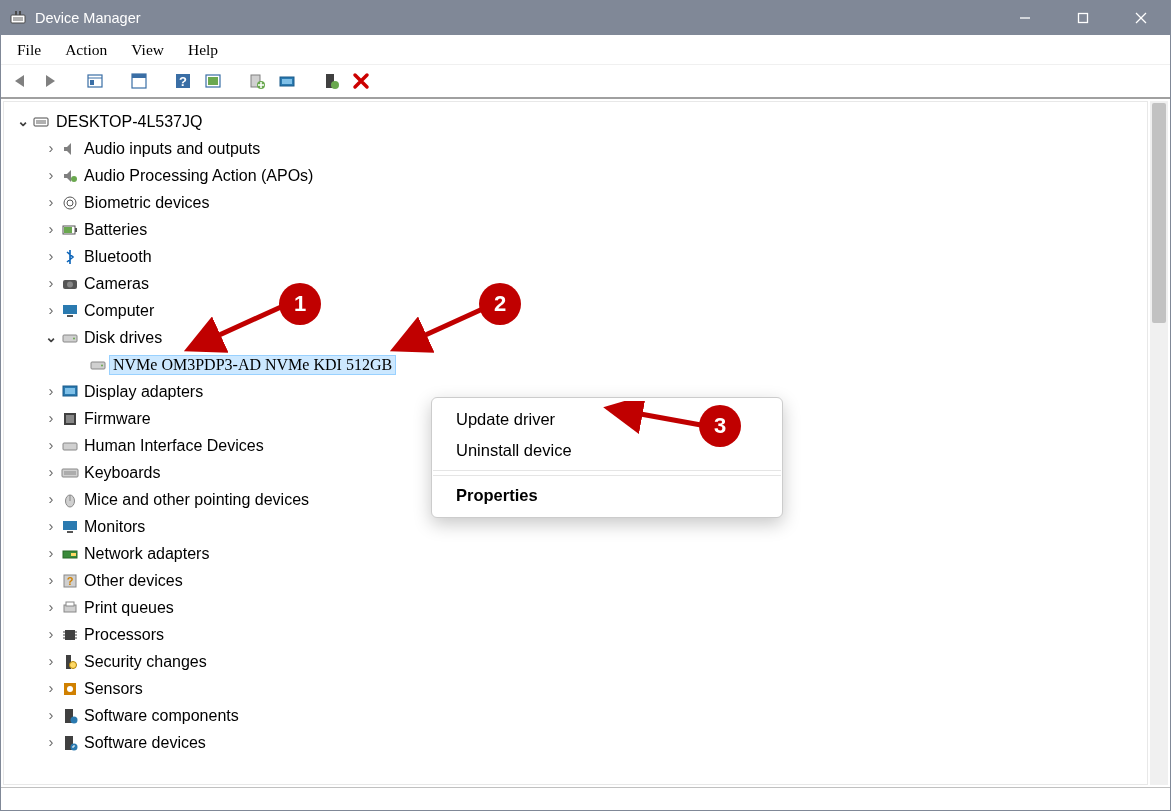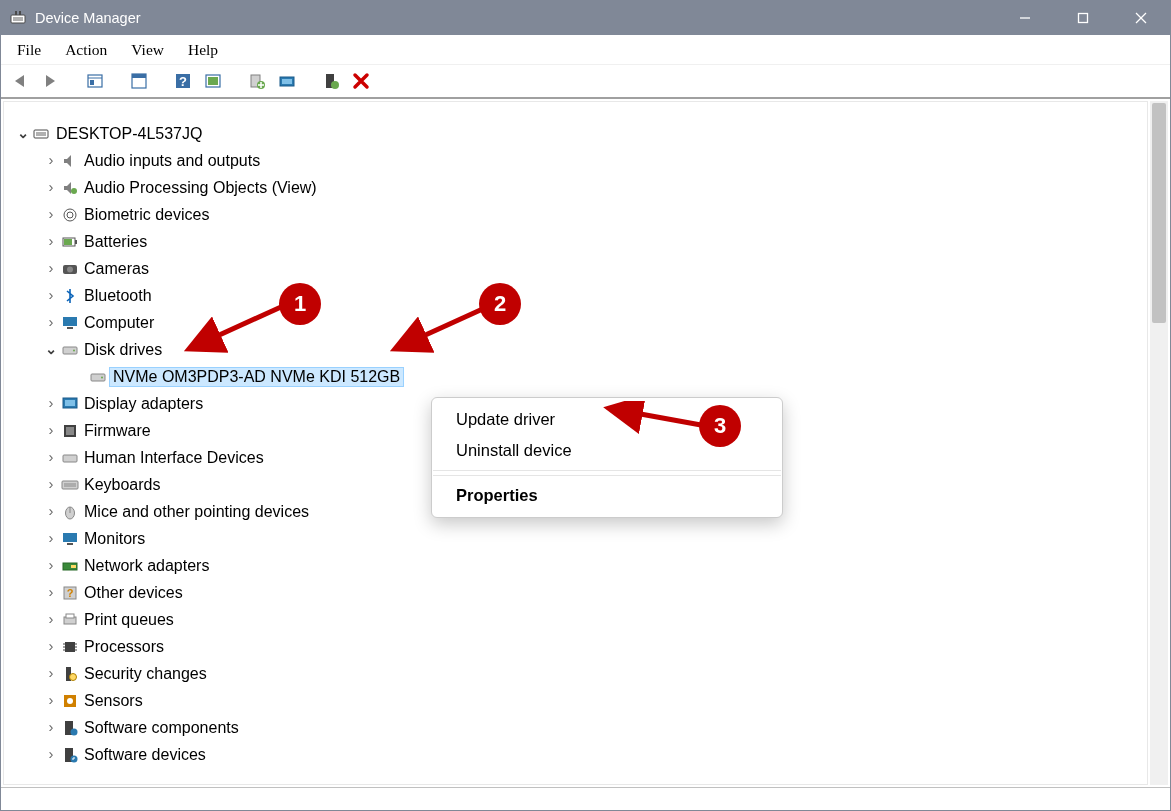--- a/index.html
+++ b/index.html
@@ -17,34 +17,34 @@
   .menubar { height: 30px; background: #fff; display: flex; align-items: center; padding: 0 4px; border-bottom: 1px solid #f0f0f0;}
   .menubar .menu-item { padding: 4px 12px; font-size: 15.5px; font-family: Liberation Serif, serif; }
   
   
   .toolbar { height: 34px; background: #fff; display: flex; align-items: center; padding: 0 6px; border-bottom: 2px solid #a0a0a0; gap:2px;}
   .tbtn { width: 28px; height: 28px; display:flex; align-items:center; justify-content:center; }
   .tsep { width: 8px; height: 24px; margin: 0 2px; }
   
   
   .content { flex: 1; display: flex; overflow: hidden; border-bottom:1px solid #c0c0c0;}
-  .tree { flex: 1; overflow: hidden; padding: 18px 2px 6px 6px; background:#fff; border:1px solid #e8e8e8; margin:2px;}
+  .tree { flex: 1; overflow: hidden; padding: 6px 2px 6px 6px; background:#fff; border:1px solid #e8e8e8; margin:2px;}
   .scroll { width: 18px; background: #f0f0f0; position:relative; margin:2px 2px 2px 0;}
   .scroll .thumb { position:absolute; left:2px; right:2px; top:2px; height:220px; background:#c2c2c2; border-radius:2px;}
   .statusbar { height: 22px; background:#fff;}
   
   .row { display:flex; align-items:center; height:27px; white-space:nowrap; }
   .row .chev { width:14px; display:flex; justify-content:center; color:#6a6a6a; font-size:11px; transform: translateY(-1px);}
   .row .chev.open::before { content:"⌄"; font-size:14px; font-weight:bold; color:#404040;}
   .row .chev.closed::before { content:"›"; font-size:15px; color:#6a6a6a;}
   .row .icon { width:20px; height:20px; margin: 0 4px 0 2px; display:flex; align-items:center; justify-content:center;}
   .row .label { font-size:16px; }
   .lvl0 { padding-left: 6px; }
   .lvl1 { padding-left: 34px; }
-  .lvl2 { padding-left: 62px; }
+  .lvl2 { padding-left: 62px; font-family: Liberation Serif, serif; }
   .row.selected .label { background:#cce8ff; border:1px solid #99d1ff; padding:0 3px; margin-left:-3px;}
   
   
   .context-menu { position:absolute; width:352px; background:#fff; border:1px solid #ccc; border-radius:6px; box-shadow: 0 6px 18px rgba(0,0,0,0.22); padding: 6px 0; z-index:50;}
   .context-menu .citem { padding: 6px 24px; font-size:16.5px; }
   .context-menu .citem.default { font-weight:600; }
   .context-menu .csep { height:1px; background:#e5e5e5; margin:4px 1px; }
   
   
   .badge { position:absolute; width:42px; height:42px; border-radius:50%; background:#c00000; color:#fff; display:flex; align-items:center; justify-content:center; font-size:22px; font-weight:700; z-index:60;}
@@ -183,21 +183,21 @@
     <span class="label">Audio inputs and outputs</span>
   </div>
           <div class="row lvl1">
     <span class="chev closed"></span>
     <span class="icon">
               <svg width="18" height="18">
                 <path d="M3 7 h3 l4 -4 v12 l-4 -4 h-3 z" fill="#808080"></path>
                 <circle cx="13" cy="12" r="3" fill="#6aa84f"></circle>
               </svg>
             </span>
-    <span class="label">Audio Processing Objects (View)</span>
+    <span class="label">Audio Processing Action (APOs)</span>
   </div>
           <div class="row lvl1">
     <span class="chev closed"></span>
     <span class="icon">
               <svg width="18" height="18">
                 <circle cx="9" cy="9" r="6" fill="none" stroke="#555" stroke-width="1"></circle>
                 <circle cx="9" cy="9" r="3" fill="none" stroke="#555" stroke-width="1"></circle>
               </svg>
             </span>
     <span class="label">Biometric devices</span>
@@ -210,34 +210,34 @@
                 <rect x="14" y="7" width="2" height="4" fill="#555"></rect>
                 <rect x="3" y="6" width="8" height="6" fill="#6aa84f"></rect>
               </svg>
             </span>
     <span class="label">Batteries</span>
   </div>
           <div class="row lvl1">
     <span class="chev closed"></span>
     <span class="icon">
               <svg width="18" height="18">
+                <path d="M6 4 l6 5 -6 5 M6 14 l6 -5 -6 -5 M9 2 v14" stroke="#0a63b8" stroke-width="1.6" fill="none"></path>
+              </svg>
+            </span>
+    <span class="label">Bluetooth</span>
+  </div>
+          <div class="row lvl1">
+    <span class="chev closed"></span>
+    <span class="icon">
+              <svg width="18" height="18">
                 <rect x="2" y="5" width="14" height="9" rx="2" fill="#555"></rect>
                 <circle cx="9" cy="9.5" r="3" fill="#888"></circle>
               </svg>
             </span>
     <span class="label">Cameras</span>
-  </div>
-          <div class="row lvl1">
-    <span class="chev closed"></span>
-    <span class="icon">
-              <svg width="18" height="18">
-                <path d="M6 4 l6 5 -6 5 M6 14 l6 -5 -6 -5 M9 2 v14" stroke="#0a63b8" stroke-width="1.6" fill="none"></path>
-              </svg>
-            </span>
-    <span class="label">Bluetooth</span>
   </div>
           <div class="row lvl1">
     <span class="chev closed"></span>
     <span class="icon">
               <svg width="18" height="18">
                 <rect x="2" y="3" width="14" height="9" fill="#2a7ab0"></rect>
                 <rect x="6" y="13" width="6" height="2" fill="#555"></rect>
               </svg>
             </span>
     <span class="label">Computer</span>

